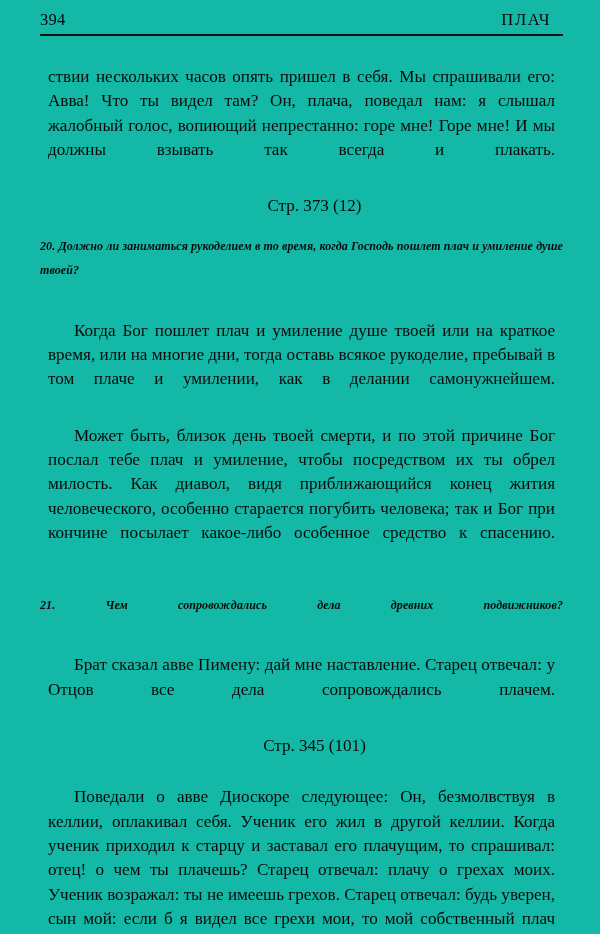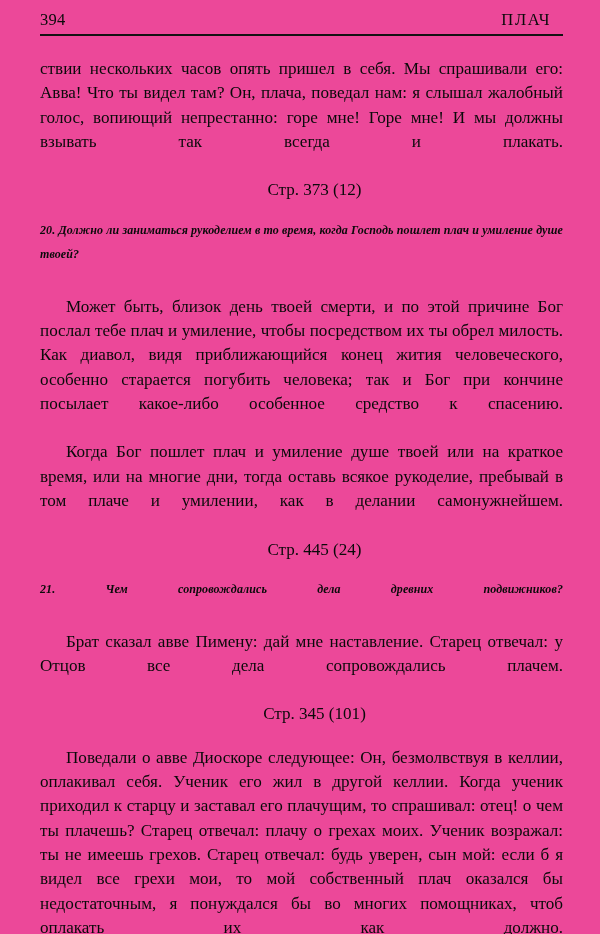--- a/index.html
+++ b/index.html
@@ -4,21 +4,21 @@
 <style>
   html, body {
     margin: 0;
     padding: 0;
     background: #ffffff;
   }
   .page {
     position: relative;
     width: 600px;
     height: 934px;
-    background: #ec4899;
+    background: #14b8a6;
     overflow: hidden;
     font-family: "Liberation Serif", "DejaVu Serif", serif;
     color: #0a0a0a;
     box-sizing: border-box;
   }
 
   
   .running-head {
     position: absolute;
     left: 40px;
@@ -53,21 +53,21 @@
 
   
   .column {
     position: absolute;
     left: 40px;
     right: 37px;
     top: 57px;
   }
 
   p {
-    margin: 0;
+    margin: 8px;
     font-size: 17.1px;
     line-height: 24.3px;
     text-align: justify;
     text-justify: inter-word;
     -webkit-hyphens: none;
     hyphens: none;
     word-spacing: -0.1px;
   }
   p.body {
     text-indent: 0;
@@ -124,25 +124,24 @@
     <p class="body">ствии нескольких часов опять пришел в себя. Мы спрашивали его: Авва! Что ты видел там? Он, плача, поведал нам: я слышал жалобный голос, вопиющий непрестанно: горе мне! Горе мне! И мы должны взывать так всегда и плакать.</p>
 
     <p class="cite">Стр. 373 (12)</p>
 
     <div class="gap-before-head"></div>
 
     <h2 class="qhead">20. Должно ли заниматься рукоделием в то время, когда Господь пошлет плач и умиление душе твоей?</h2>
 
     <div class="gap-after-head"></div>
 
+    <p class="body indented">Когда Бог пошлет плач и умиление душе твоей или на краткое время, или на многие дни, тогда оставь всякое рукоделие, пребывай в том плаче и умилении, как в делании самонужнейшем.</p>
+
     <p class="body indented">Может быть, близок день твоей смерти, и по этой причине Бог послал тебе плач и умиление, чтобы посредством их ты обрел милость. Как диавол, видя приближающийся конец жития человеческого, особенно старается погубить человека; так и Бог при кончине посылает какое-либо особенное средство к спасению.</p>
 
-    <p class="body indented">Когда Бог пошлет плач и умиление душе твоей или на краткое время, или на многие дни, тогда оставь всякое рукоделие, пребывай в том плаче и умилении, как в делании самонужнейшем.</p>
-
-    <p class="cite">Стр. 445 (24)</p>
 
     <div class="gap-before-head"></div>
 
     <h2 class="qhead">21. Чем сопровождались дела древних подвижников?</h2>
 
     <div class="gap-after-head"></div>
 
     <p class="body indented">Брат сказал авве Пимену: дай мне наставление. Старец отвечал: у Отцов все дела сопровождались плачем.</p>
 
     <p class="cite">Стр. 345 (101)</p>

